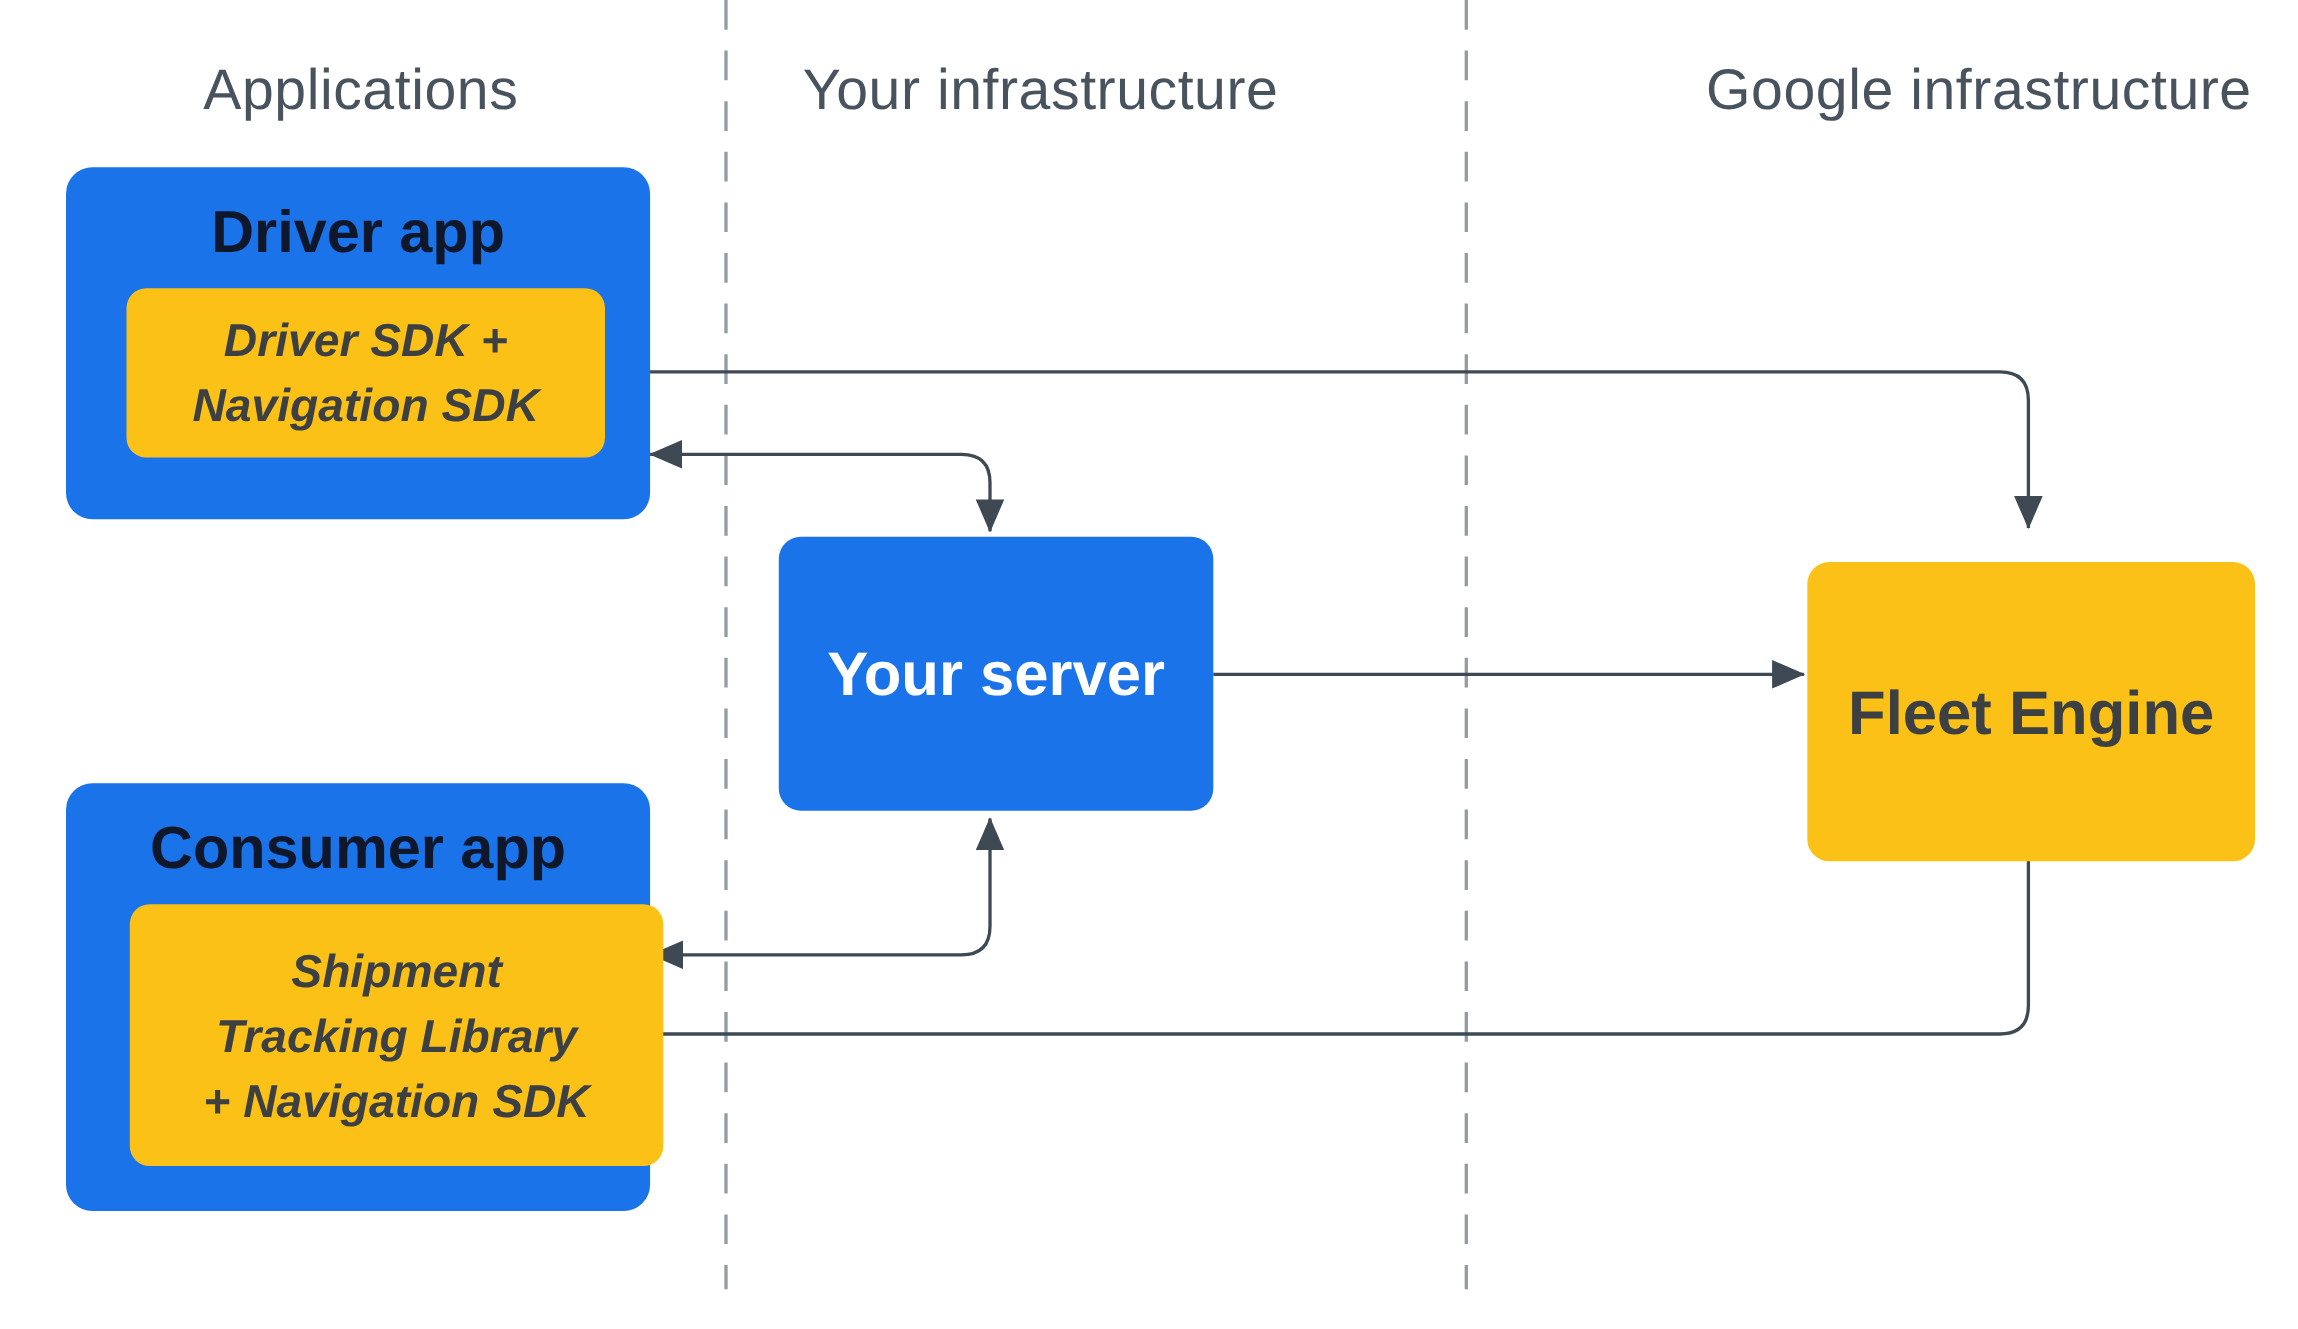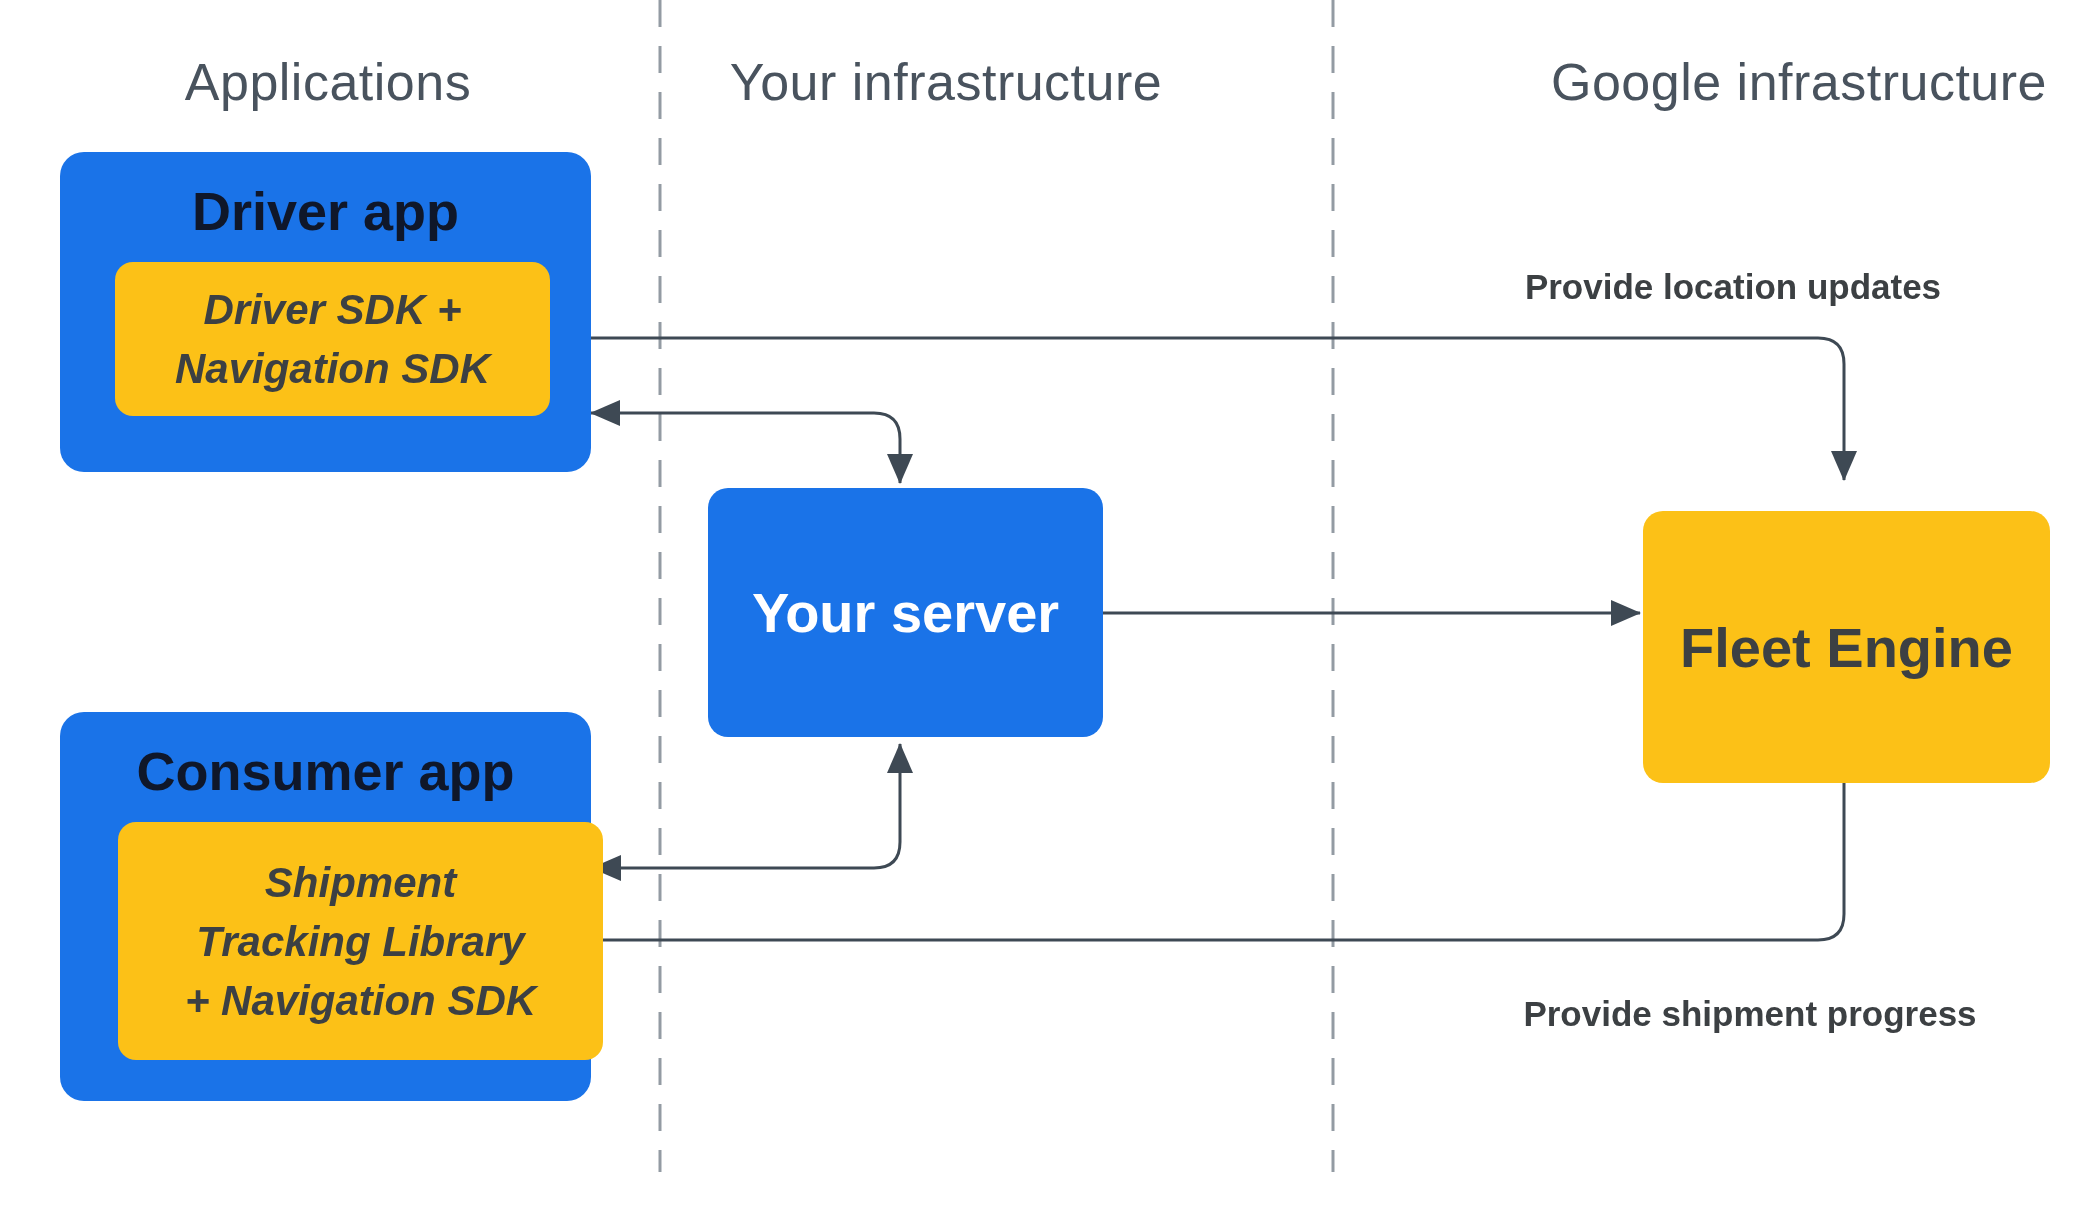--- a/index.html
+++ b/index.html
@@ -143,18 +143,16 @@
   </div>
 
   <div class="core-box blue" style="left:708px; top:488px; width:395px; height:249px;">
     <div class="core-title on-blue">Your server</div>
   </div>
 
   <div class="core-box yellow" style="left:1643px; top:511px; width:407px; height:272px;">
     <div class="core-title on-yellow">Fleet Engine</div>
   </div>
 
-  <div class="edge-label centered" style="left:1483px; top:266px;">Provide location updates</div>
 
 
-  <div class="edge-label centered" style="left:1500px; top:993px;">Provide shipment progress</div>
 
 </div>
 
 </body></html>

